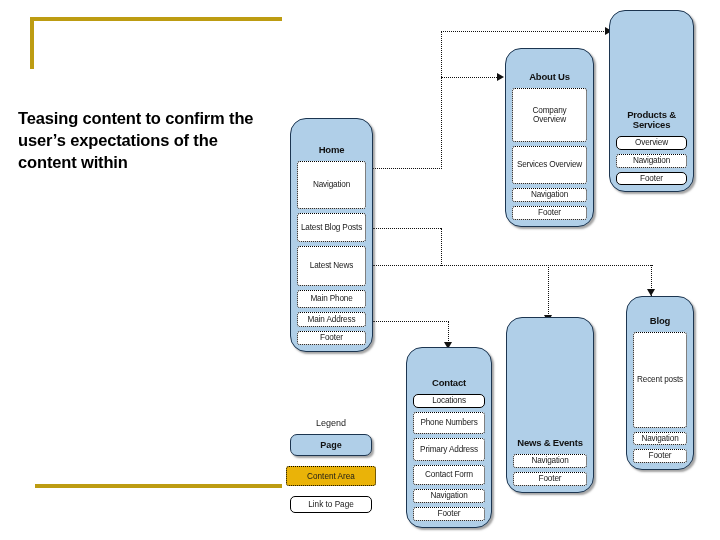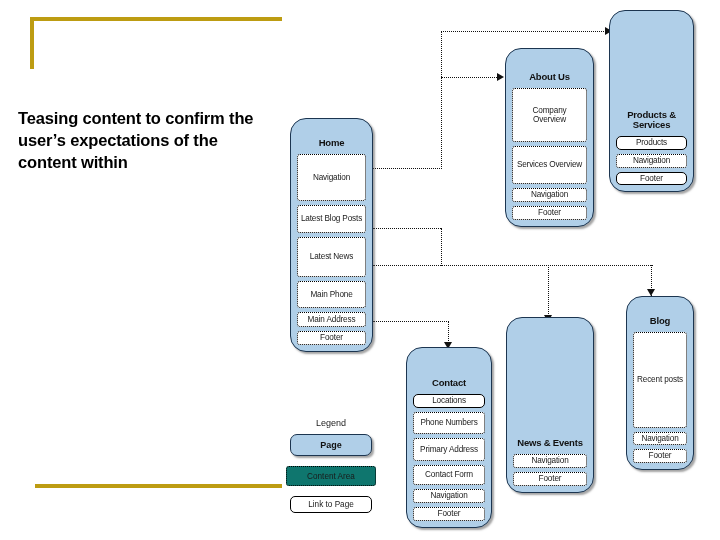--- a/index.html
+++ b/index.html
@@ -61,21 +61,21 @@
   }
   .legend-page{
     position:absolute;left:290px;top:434px;width:82px;height:22px;
     background:#b0cfe8;border:1.6px solid #1c3550;border-radius:7px;
     box-shadow:2px 2px 2px rgba(90,90,90,0.55);
     display:flex;align-items:center;justify-content:center;
     font-size:9px;font-weight:bold;color:#111;box-sizing:border-box;
   }
   .legend-content{
     position:absolute;left:286px;top:466px;width:90px;height:20px;
-    background:#0f766e;border:1.4px dotted #000;border-radius:3px;
+    background:#eab308;border:1.4px dotted #000;border-radius:3px;
     display:flex;align-items:center;justify-content:center;
     font-size:8.2px;color:#1a1a1a;box-sizing:border-box;
   }
   .legend-link{
     position:absolute;left:290px;top:496px;width:82px;height:17px;
     background:#fff;border:1.5px solid #000;border-radius:5px;
     display:flex;align-items:center;justify-content:center;
     font-size:8.2px;color:#1a1a1a;box-sizing:border-box;
   }
 
@@ -118,36 +118,36 @@
 
   <div class="conn h" style="left:373px;top:321px;width:76px;"></div>
   <div class="conn v" style="left:448px;top:321px;height:28px;"></div>
   <div class="arrow down" style="left:444px;top:342px;"></div>
 
   <div class="page-box" style="left:290px;top:118px;width:83px;height:234px;">
     <div class="page-title">Home</div>
     <div class="slot content" style="height:48px;">Navigation</div>
     <div class="slot content" style="height:29px;">Latest Blog Posts</div>
     <div class="slot content" style="height:40px;">Latest News</div>
-    <div class="slot content" style="height:28px;">Main Phone</div>
+    <div class="slot content" style="height:18px;">Main Phone</div>
     <div class="slot content" style="height:15px;">Main Address</div>
     <div class="slot content" style="height:14px;">Footer</div>
   </div>
 
   <div class="page-box" style="left:505px;top:48px;width:89px;height:179px;">
     <div class="page-title">About Us</div>
     <div class="slot content" style="height:54px;">Company Overview</div>
     <div class="slot content" style="height:38px;">Services Overview</div>
     <div class="slot content" style="height:14px;">Navigation</div>
     <div class="slot content" style="height:14px;">Footer</div>
   </div>
 
   <div class="page-box" style="left:609px;top:10px;width:85px;height:182px;">
     <div class="page-title">Products &amp; Services</div>
-    <div class="slot link" style="height:14px;">Products</div>
+    <div class="slot link" style="height:14px;">Overview</div>
     <div class="slot content" style="height:14px;">Navigation</div>
     <div class="slot link" style="height:13px;">Footer</div>
   </div>
 
   <div class="page-box" style="left:406px;top:347px;width:86px;height:181px;">
     <div class="page-title">Contact</div>
     <div class="slot link" style="height:14px;">Locations</div>
     <div class="slot content" style="height:22px;">Phone Numbers</div>
     <div class="slot content" style="height:23px;">Primary Address</div>
     <div class="slot content" style="height:20px;">Contact Form</div>

